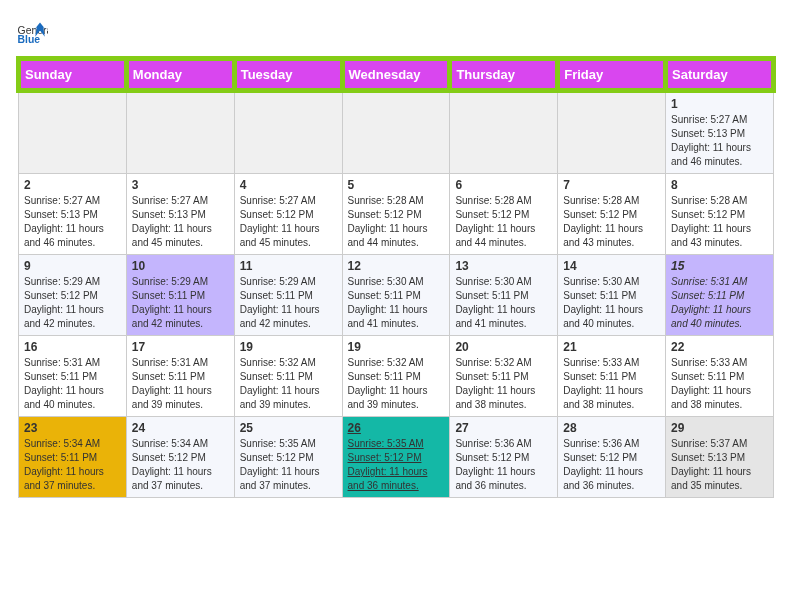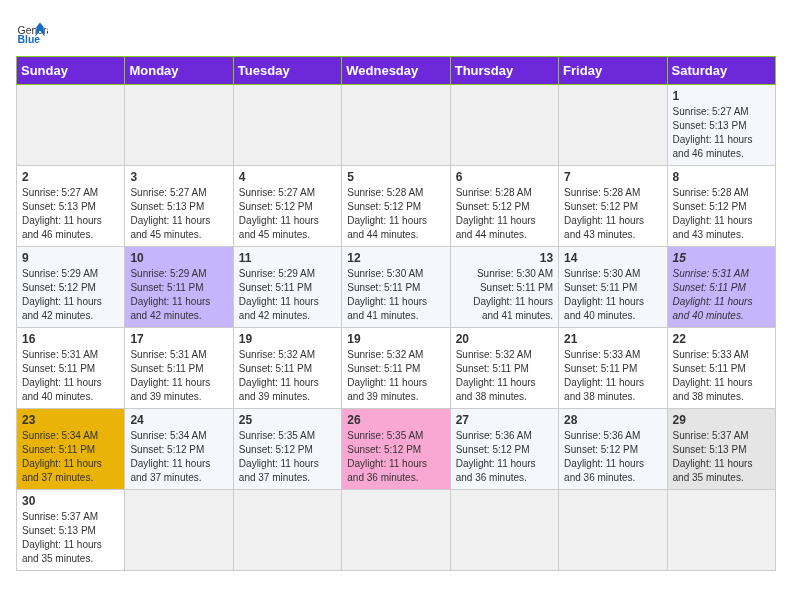--- a/index.html
+++ b/index.html
@@ -36,27 +36,27 @@
     .subtitle {
       font-size: 14px;
       color: #555;
     }
     .calendar {
       width: 100%;
       border-collapse: collapse;
       border: 1px solid #ccc;
     }
     .calendar th {
-      background-color: #6d28d9;
+      background-color: #d946ef;
       color: #fff;
       font-size: 13px;
       font-weight: bold;
       padding: 6px 4px;
       text-align: left;
-      border: 1px solid #84cc16;
+      border: 5px solid #84cc16;
     }
     .calendar td {
       vertical-align: top;
       border: 1px solid #ccc;
       padding: 4px 5px;
       font-size: 10.5px;
       color: #333;
       width: calc(100% / 7);
       min-height: 80px;
       background: #fff;
@@ -165,21 +165,21 @@
           <div class="day-info">Sunrise: 5:29 AM<br>Sunset: 5:11 PM<br>Daylight: 11 hours and 42 minutes.</div>
         </td>
         <td style="background: rgb(245, 247, 252);">
           <span class="day-number">11</span>
           <div class="day-info">Sunrise: 5:29 AM<br>Sunset: 5:11 PM<br>Daylight: 11 hours and 42 minutes.</div>
         </td>
         <td style="background: rgb(245, 247, 252);">
           <span class="day-number">12</span>
           <div class="day-info">Sunrise: 5:30 AM<br>Sunset: 5:11 PM<br>Daylight: 11 hours and 41 minutes.</div>
         </td>
-        <td style="background: rgb(245, 247, 252); text-align: right;">
+        <td style="background: rgb(245, 247, 252);">
           <span class="day-number">13</span>
           <div class="day-info">Sunrise: 5:30 AM<br>Sunset: 5:11 PM<br>Daylight: 11 hours and 41 minutes.</div>
         </td>
         <td style="background: rgb(245, 247, 252);">
           <span class="day-number">14</span>
           <div class="day-info">Sunrise: 5:30 AM<br>Sunset: 5:11 PM<br>Daylight: 11 hours and 40 minutes.</div>
         </td>
         <td style="background: #c4b5fd; font-style: italic;">
           <span class="day-number">15</span>
           <div class="day-info">Sunrise: 5:31 AM<br>Sunset: 5:11 PM<br>Daylight: 11 hours and 40 minutes.</div>
@@ -221,43 +221,31 @@
           <div class="day-info">Sunrise: 5:34 AM<br>Sunset: 5:11 PM<br>Daylight: 11 hours and 37 minutes.</div>
         </td>
         <td style="background: rgb(245, 247, 252);">
           <span class="day-number">24</span>
           <div class="day-info">Sunrise: 5:34 AM<br>Sunset: 5:12 PM<br>Daylight: 11 hours and 37 minutes.</div>
         </td>
         <td style="background: rgb(245, 247, 252);">
           <span class="day-number">25</span>
           <div class="day-info">Sunrise: 5:35 AM<br>Sunset: 5:12 PM<br>Daylight: 11 hours and 37 minutes.</div>
         </td>
-        <td style="background: #f9a8d4;">
+        <td style="background: #14b8a6; text-decoration: underline;">
           <span class="day-number">26</span>
           <div class="day-info">Sunrise: 5:35 AM<br>Sunset: 5:12 PM<br>Daylight: 11 hours and 36 minutes.</div>
         </td>
         <td style="background: rgb(245, 247, 252);">
           <span class="day-number">27</span>
           <div class="day-info">Sunrise: 5:36 AM<br>Sunset: 5:12 PM<br>Daylight: 11 hours and 36 minutes.</div>
         </td>
         <td style="background: rgb(245, 247, 252); margin-top: 31px;">
           <span class="day-number">28</span>
           <div class="day-info">Sunrise: 5:36 AM<br>Sunset: 5:12 PM<br>Daylight: 11 hours and 36 minutes.</div>
         </td>
         <td style="background: #e5e5e5;">
           <span class="day-number">29</span>
           <div class="day-info">Sunrise: 5:37 AM<br>Sunset: 5:13 PM<br>Daylight: 11 hours and 35 minutes.</div>
         </td>
-      </tr>
-      <tr>
-        <td style="background: rgb(255, 255, 255);">
-          <span class="day-number">30</span>
-          <div class="day-info">Sunrise: 5:37 AM<br>Sunset: 5:13 PM<br>Daylight: 11 hours and 35 minutes.</div>
-        </td>
-        <td class="empty" style="background: rgb(240, 240, 240);"></td>
-        <td class="empty" style="background: rgb(240, 240, 240);"></td>
-        <td class="empty" style="background: rgb(240, 240, 240);"></td>
-        <td class="empty" style="background: rgb(240, 240, 240);"></td>
-        <td class="empty" style="background: rgb(240, 240, 240);"></td>
-        <td class="empty" style="background: rgb(240, 240, 240);"></td>
       </tr>
     </tbody>
 </table>
 
 </body></html>

